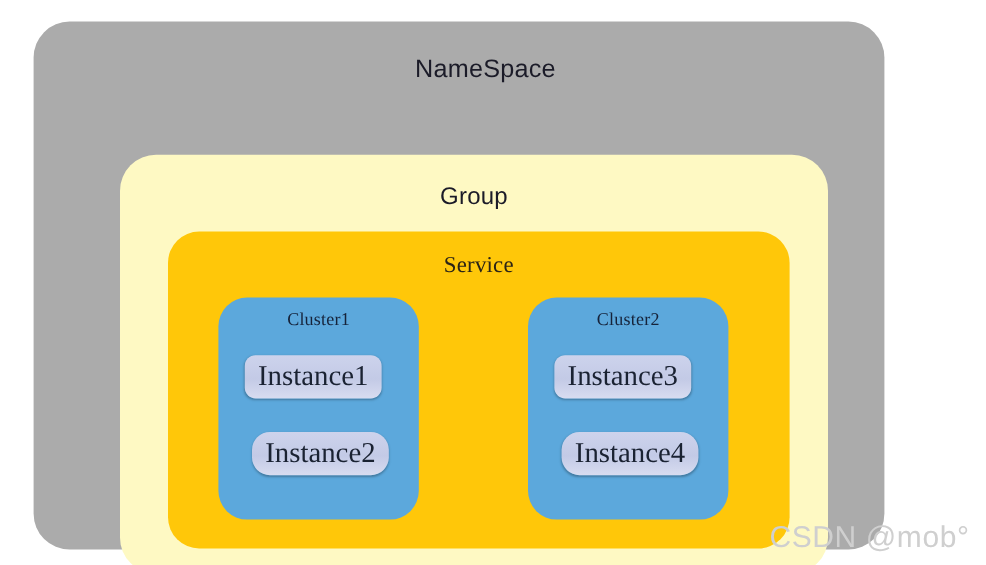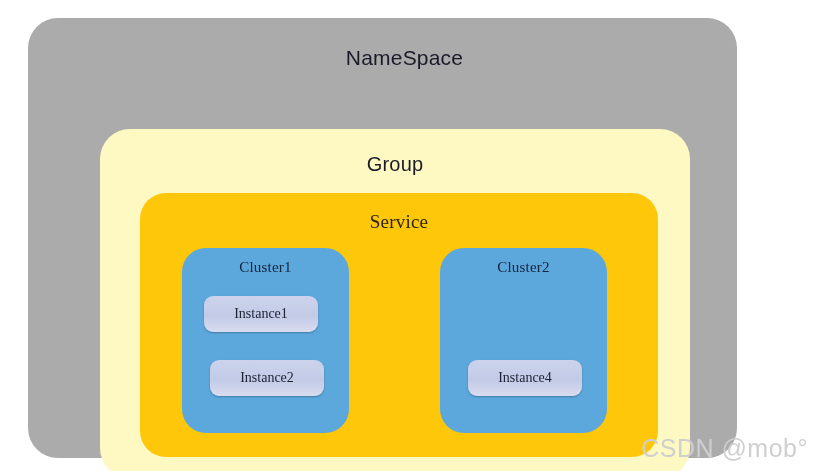--- a/index.html
+++ b/index.html
@@ -99,26 +99,26 @@
   .instance-pill {
     position: absolute;
     height: 36px;
     border-radius: 9px;
     background: linear-gradient(180deg, #cdd3ec 0%, #c3cae6 55%, #d8dcf0 100%);
     box-shadow: 0 1px 2px rgba(0,0,0,0.28);
     display: flex;
     align-items: center;
     justify-content: center;
     color: #1a2232;
-    font-size: 14px;
+    font-size: 24px;
     box-sizing: border-box;
     white-space: nowrap;
   }
   .pill-a { left: 22px; top: 48px;  width: 114px; }
-  .pill-b { left: 28px; top: 112px; width: 114px; }
+  .pill-b { left: 28px; top: 112px; width: 114px; border-radius: 15px; }
 
   
   .watermark {
     position: absolute;
     right: 14px;
     bottom: 8px;
     font-size: 25px;
     color: #cfcfcf;
     letter-spacing: 0.5px;
     white-space: nowrap;
@@ -140,20 +140,21 @@
         <div class="box-title title-service">Service</div>
 
         <div class="cluster-box cluster-1">
           <div class="box-title title-cluster">Cluster1</div>
           <div class="instance-pill pill-a">Instance1</div>
           <div class="instance-pill pill-b">Instance2</div>
         </div>
 
         <div class="cluster-box cluster-2">
           <div class="box-title title-cluster">Cluster2</div>
+          <div class="instance-pill pill-a">Instance3</div>
           <div class="instance-pill pill-b">Instance4</div>
         </div>
 
       </div>
     </div>
   </div>
 
   <div class="watermark">CSDN @mob°</div>
 
 </div>

